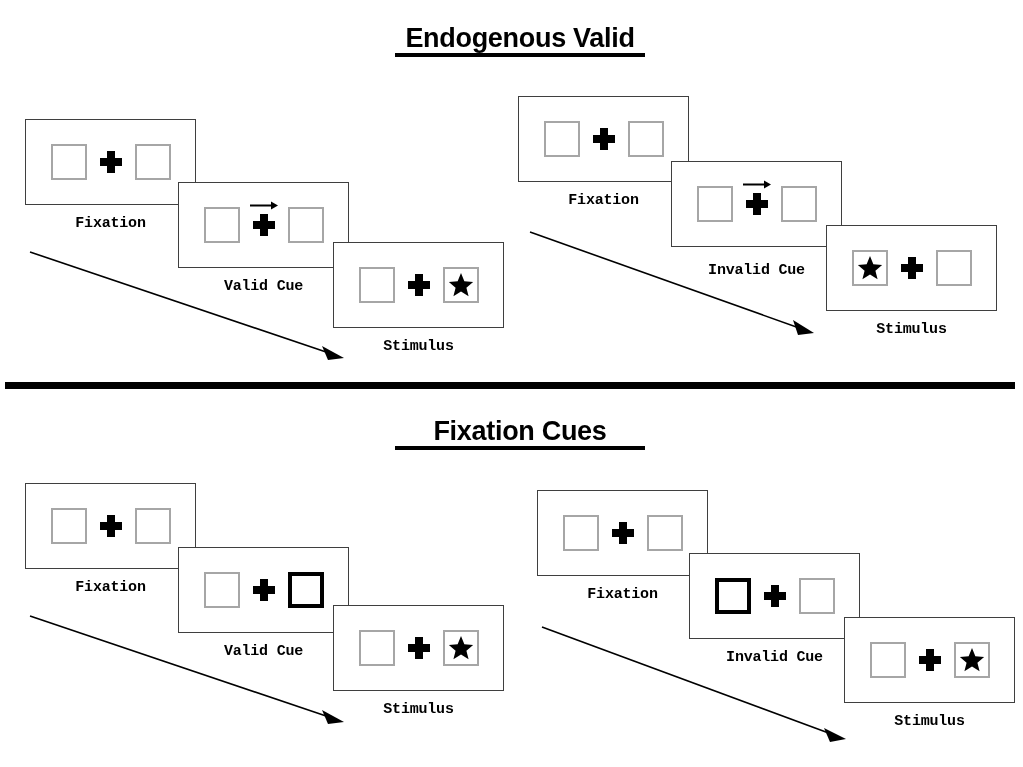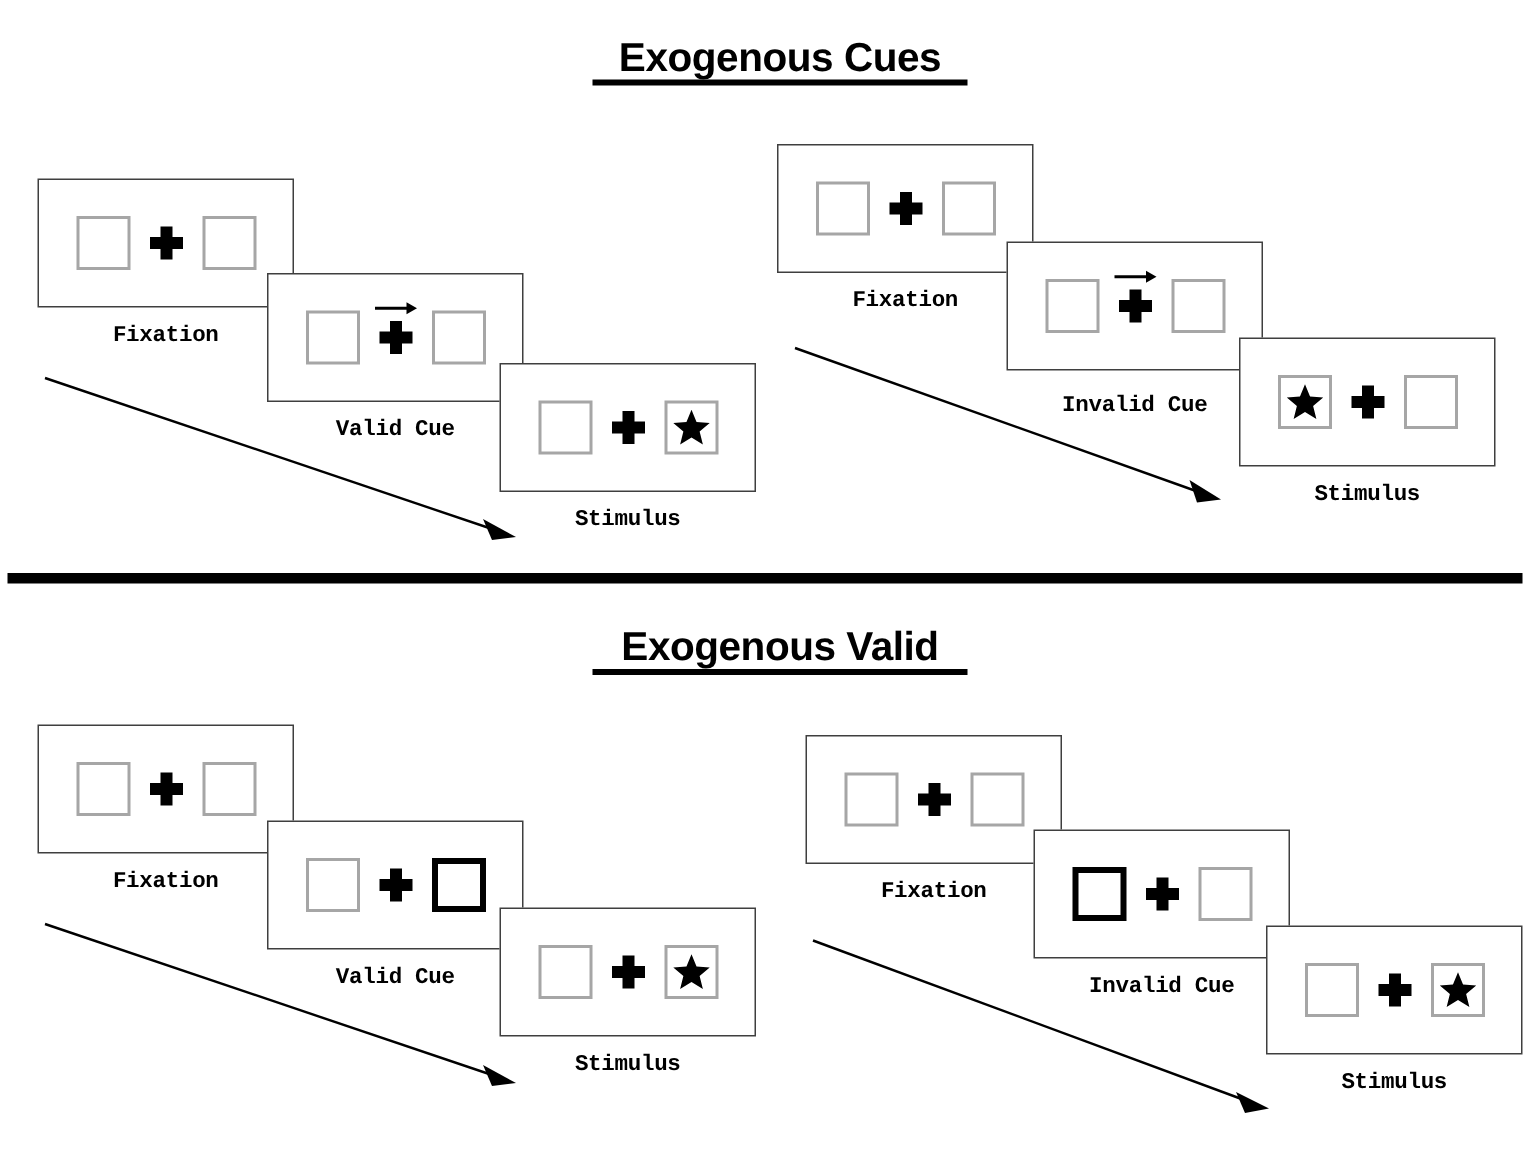--- a/index.html
+++ b/index.html
@@ -133,21 +133,21 @@
     position: absolute;
     overflow: visible;
     pointer-events: none;
   }
 </style>
 </head>
 <body>
 
 <div id="canvas">
 
-  <div class="section-title" style="left:395px; top:24px; width:250px;">Exogenous Cues</div>
+  <div class="section-title" style="left:395px; top:24px; width:250px;">Endogenous Valid</div>
 
   <div class="panel" style="left:25px; top:119px; width:171px; height:86px;">
     <div class="panel-inner">
       <div class="box"></div>
       <div class="cross"></div>
       <div class="box"></div>
     </div>
   </div>
   <div class="caption" style="left:25px; top:215px; width:171px;">Fixation</div>
 
@@ -219,21 +219,21 @@
   </div>
   <div class="caption" style="left:826px; top:321px; width:171px;">Stimulus</div>
 
   <svg class="flow-arrow" style="left:528px; top:230px; width:290px; height:110px;" viewBox="0 0 290 110">
     <line x1="2" y1="2" x2="274" y2="99" stroke="#000000" stroke-width="1.6"></line>
     <polygon points="286,103 265,90 270,105" fill="#000000"></polygon>
   </svg>
 
   <div class="divider" style="left:5px; top:382px; width:1010px; height:7px;"></div>
 
-  <div class="section-title" style="left:395px; top:417px; width:250px;">Exogenous Valid</div>
+  <div class="section-title" style="left:395px; top:417px; width:250px;">Fixation Cues</div>
 
   <div class="panel" style="left:25px; top:483px; width:171px; height:86px;">
     <div class="panel-inner">
       <div class="box"></div>
       <div class="cross"></div>
       <div class="box"></div>
     </div>
   </div>
   <div class="caption" style="left:25px; top:579px; width:171px;">Fixation</div>
 

